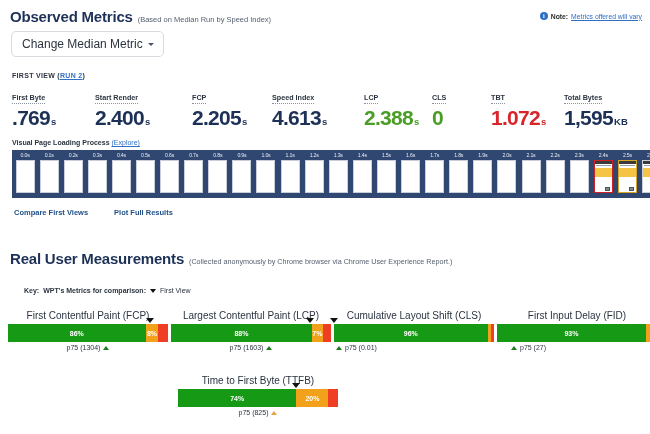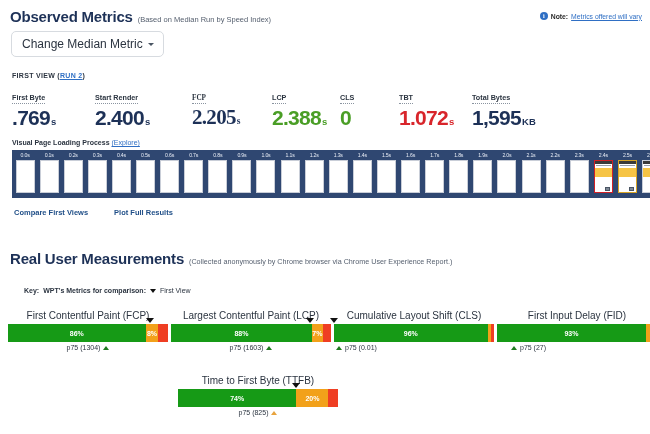--- a/index.html
+++ b/index.html
@@ -130,21 +130,22 @@
   </div>
 
   <div class="firstview">
     <span>FIRST VIEW</span>
     (<a href="#">RUN 2</a>)
   </div>
 
   <div class="metrics" id="metrics-row">
       <div class="metric" style="width: 83px;"><div class="m-label dashed">First Byte</div><div class="m-val c-navy">.769<span class="m-unit">s</span></div></div>
       <div class="metric" style="width: 97px;"><div class="m-label dashed">Start Render</div><div class="m-val c-navy">2.400<span class="m-unit">s</span></div></div>
-      <div class="metric" style="width: 80px; font-family: Liberation Serif, serif;"><div class="m-label dashed">FCP</div><div class="m-val c-navy">2.205<span class="m-unit">s</span></div></div>
+      <div class="metric" style="width: 80px;"><div class="m-label dashed">FCP</div><div class="m-val c-navy">2.205<span class="m-unit">s</span></div></div>
+      <div class="metric" style="width: 92px;"><div class="m-label dashed">Speed Index</div><div class="m-val c-navy">4.613<span class="m-unit">s</span></div></div>
       <div class="metric" style="width: 68px;"><div class="m-label dashed">LCP</div><div class="m-val c-green">2.388<span class="m-unit">s</span></div></div>
       <div class="metric" style="width: 59px;"><div class="m-label dashed">CLS</div><div class="m-val c-green">0</div></div>
       <div class="metric" style="width: 73px;"><div class="m-label dashed">TBT</div><div class="m-val c-red">1.072<span class="m-unit">s</span></div></div>
       <div class="metric" style="width: 80px;"><div class="m-label dashed">Total Bytes</div><div class="m-val c-navy">1,595<span class="m-unit">KB</span></div></div>
     </div>
 
   <div class="vpl">
     <span>Visual Page Loading Process</span>
     <a href="#">(Explore)</a>
   </div>

